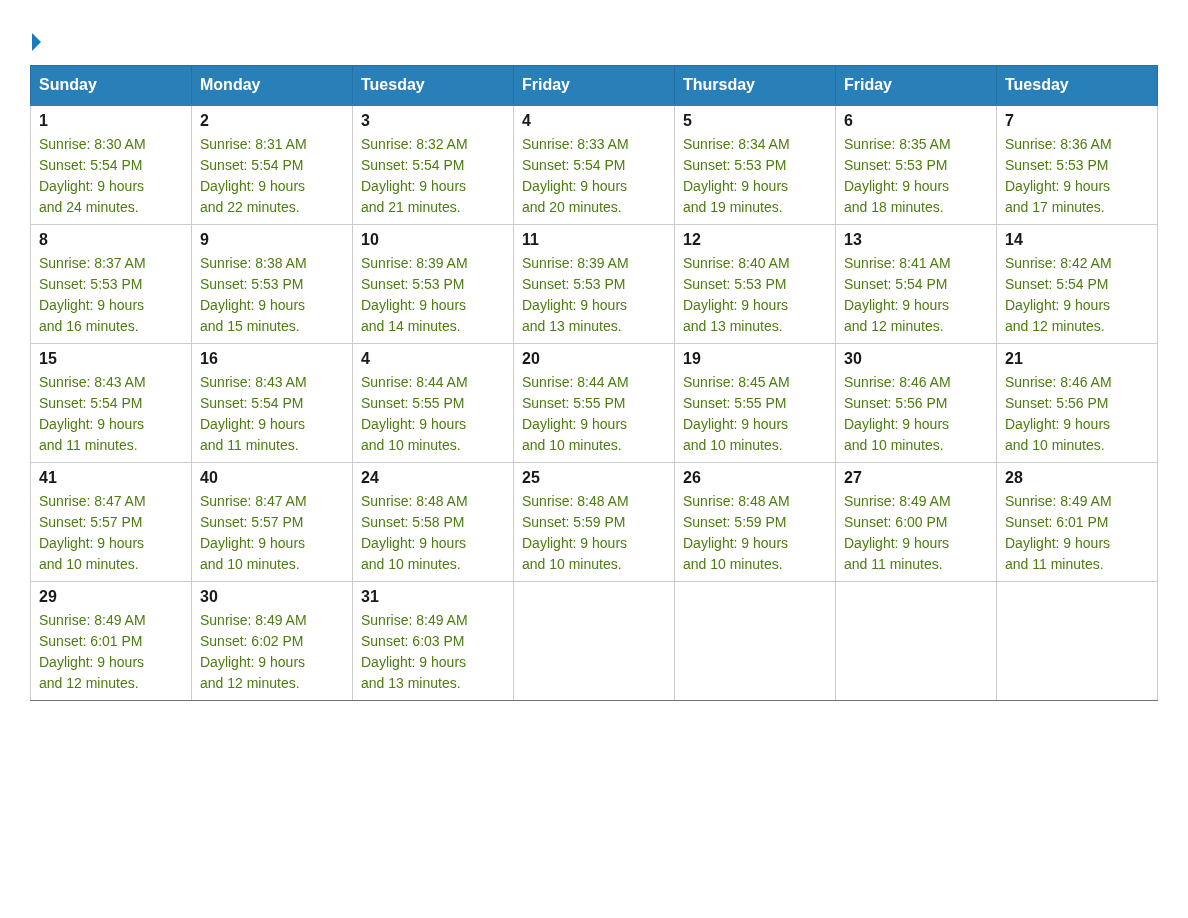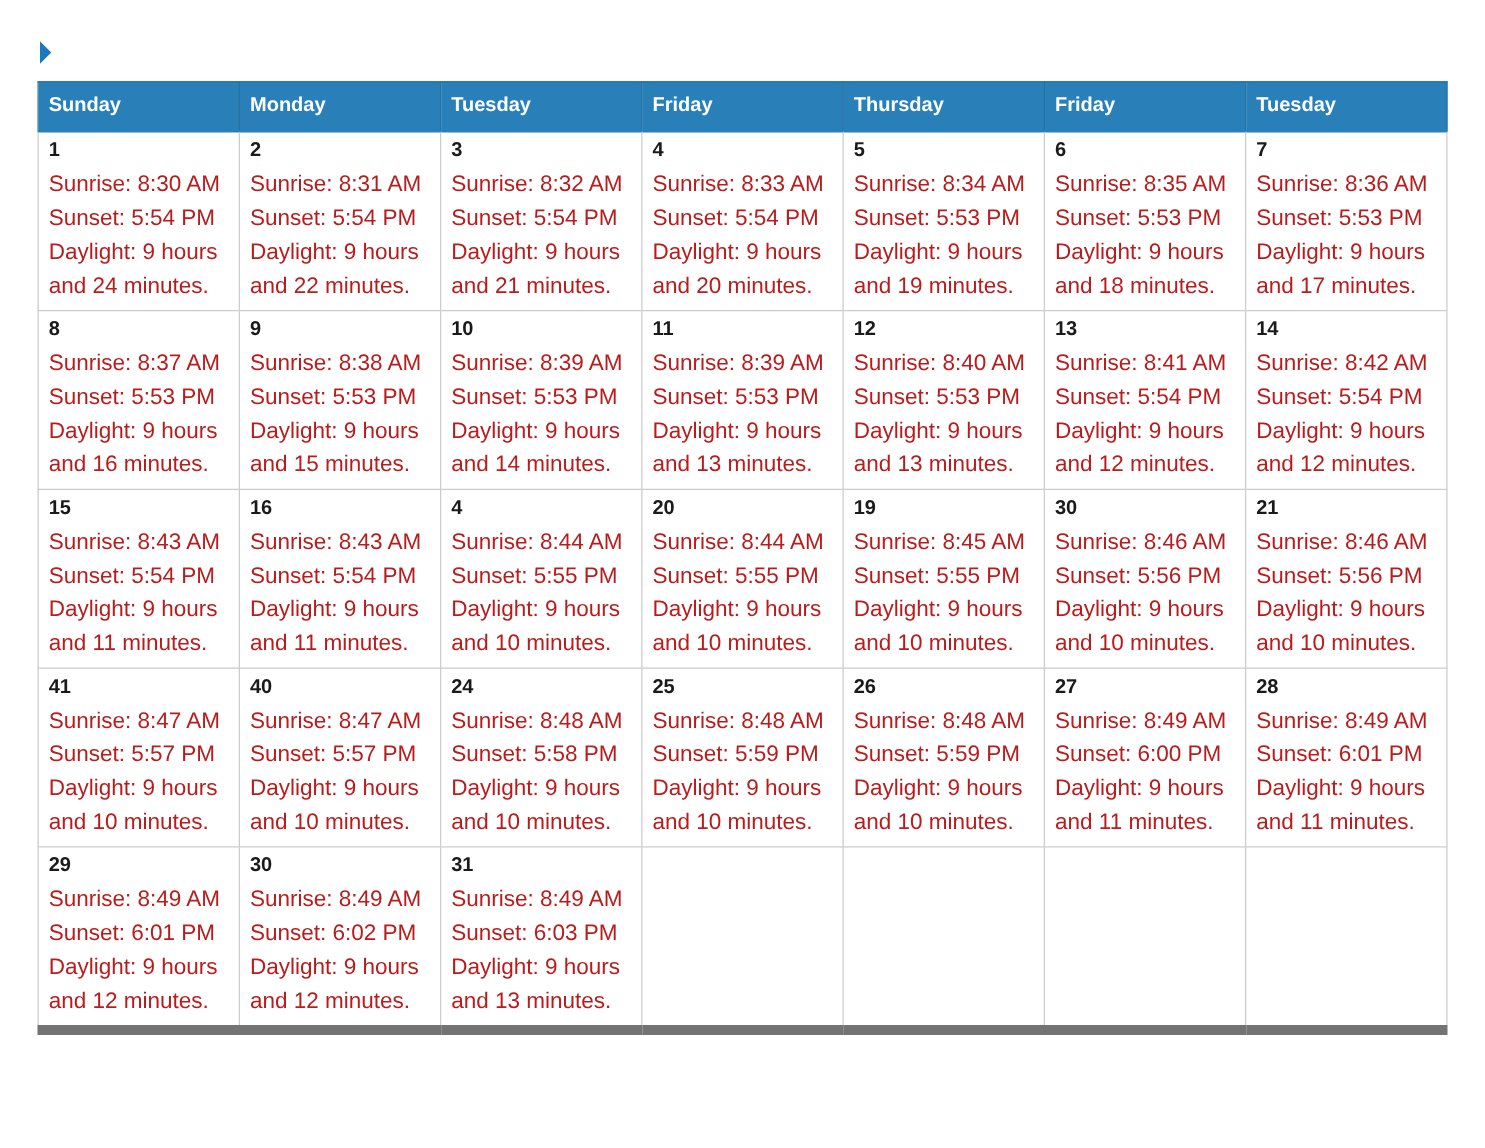--- a/index.html
+++ b/index.html
@@ -83,26 +83,26 @@
       min-height: 110px;
       height: 110px;
     }
     .day-number {
       font-size: 16px;
       font-weight: bold;
       color: #1a1a1a;
       margin-bottom: 4px;
     }
     .day-info {
-      font-size: 18px;
-      color: #b91c1c;
+      font-size: 14px;
+      color: #4d7c0f;
       line-height: 1.5;
     }
     .calendar-table tr:last-child td {
-      border-bottom: 8px solid #737373;
+      border-bottom: 1px solid #737373;
     }
     .week-row td:first-child {
       border-left: 1px solid #ccc;
     }
     .empty-cell {
       background: #fff;
     }
     .top-border-row td {
       border-top: 2px solid #2980b9;
     }

